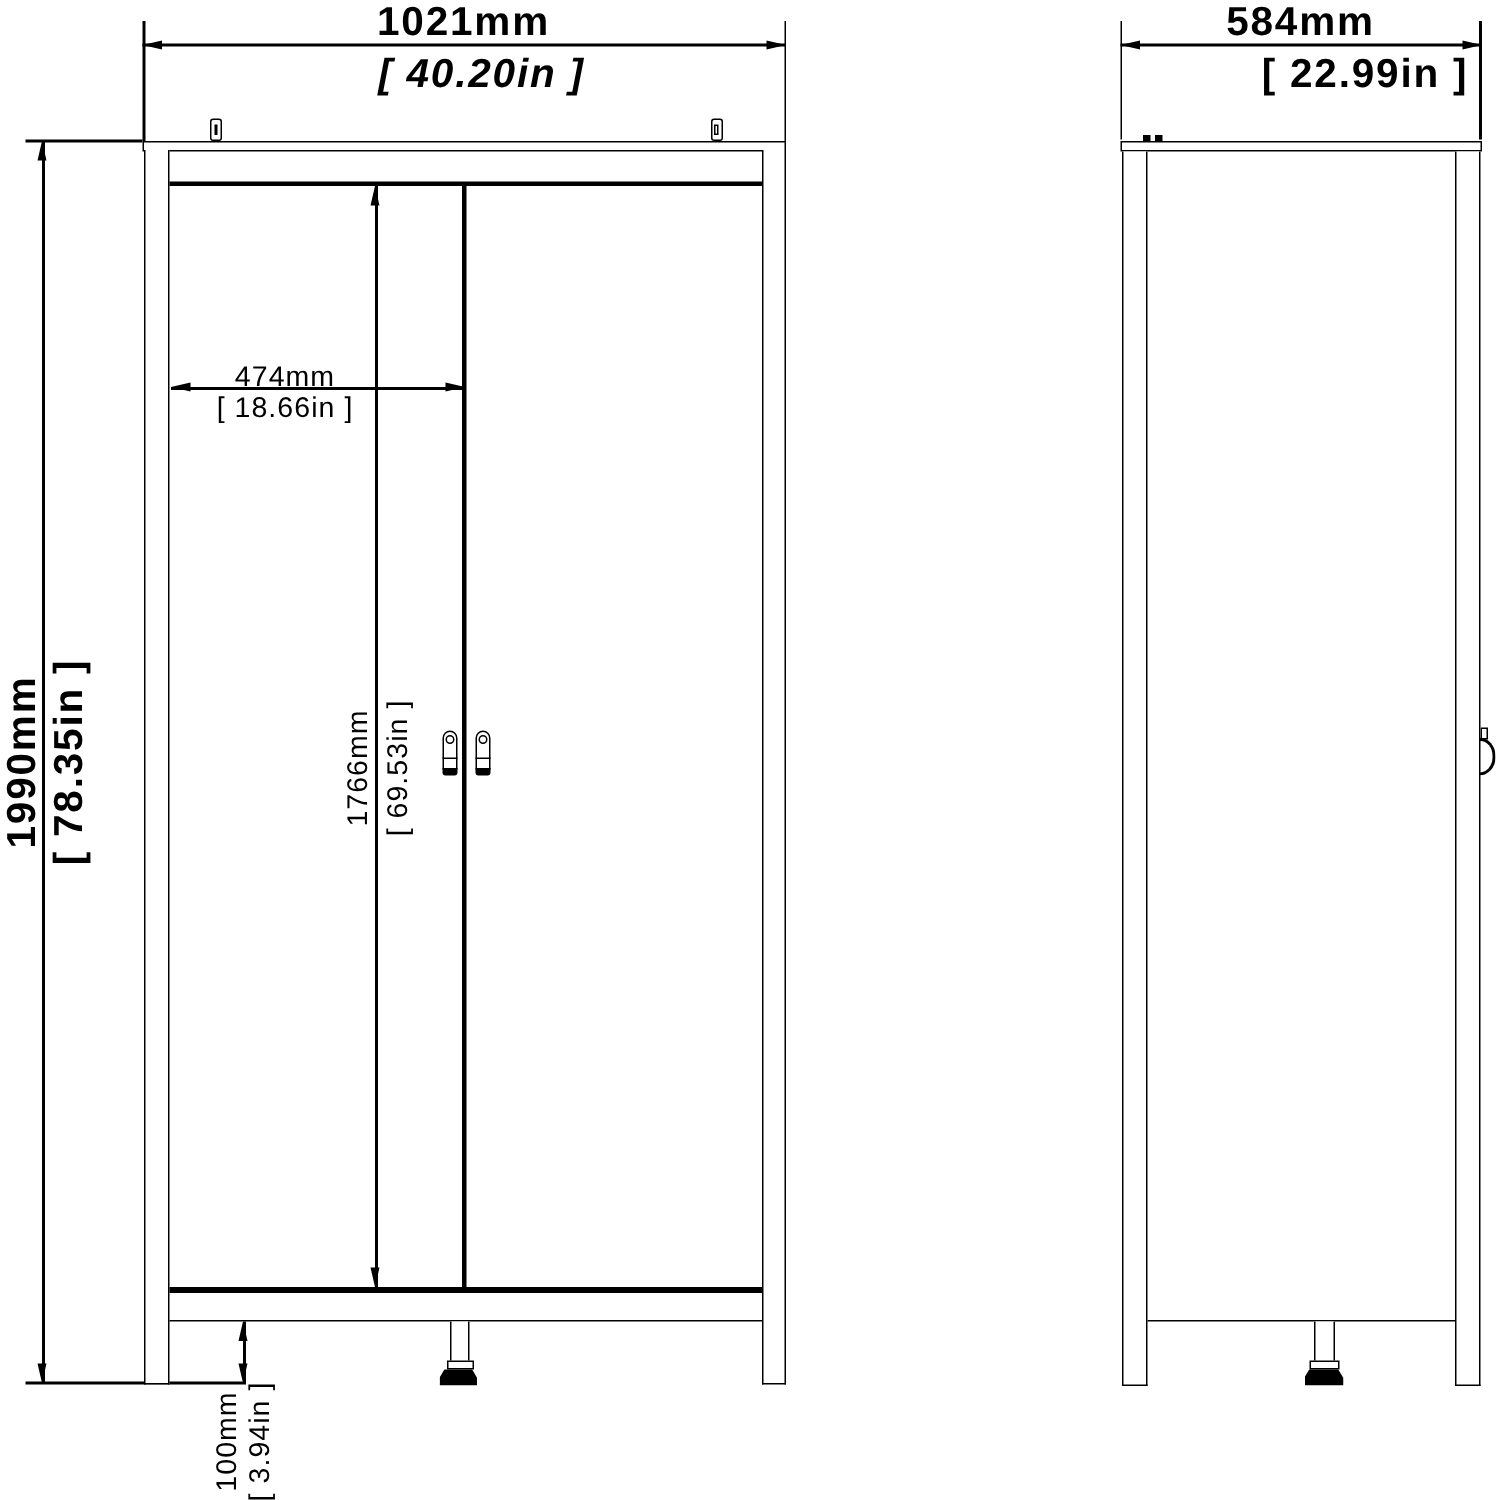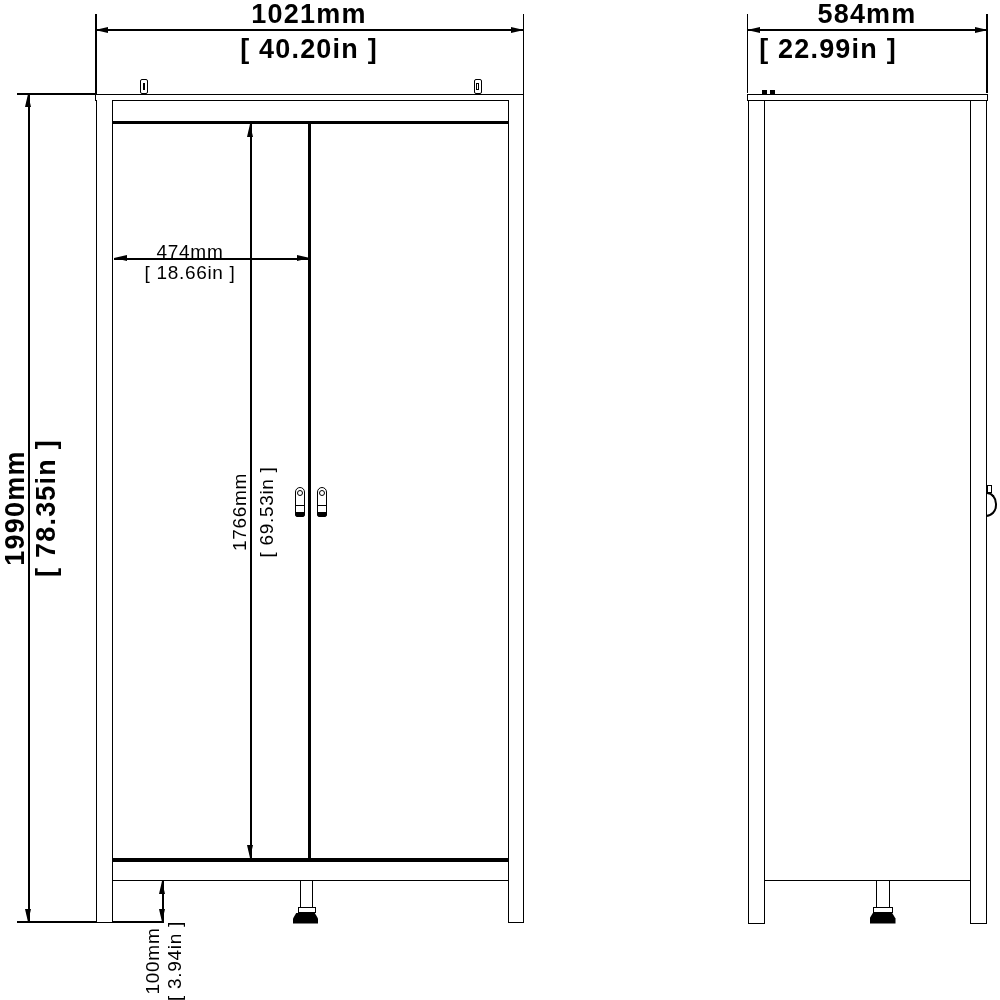--- a/index.html
+++ b/index.html
@@ -43,21 +43,21 @@
 
   <div>
 
     <div>
       <div class="vl" style="left:95px;top:14px;height:80px;"></div>
       <div class="vl" style="left:522.5px;top:14px;height:80px;"></div>
       <div class="hl" style="left:95px;top:29px;width:429px;height:2px;"></div>
       <div class="ar arl" style="left:95px;top:26.5px;"></div>
       <div class="ar arr" style="left:511px;top:26.5px;"></div>
       <div class="lbl big ctr" style="left:309px;top:1px;">1021mm</div>
-      <div class="lbl big ctr" style="left:309px;top:36px;">[ 40.20in ]</div>
+      <div class="lbl big ctr" style="left:321px;top:36px;font-style:italic;">[ 40.20in ]</div>
     </div>
 
     <div>
       <div class="hl" style="left:17px;top:93px;width:78px;"></div>
       <div class="hl" style="left:17px;top:921px;width:147px;"></div>
       <div class="vl" style="left:28px;top:94px;height:828px;"></div>
       <div class="ar aru" style="left:25.2px;top:94px;"></div>
       <div class="ar ard" style="left:25.2px;top:909px;"></div>
       <div class="lbl big rot" style="left:15px;top:508px;">1990mm</div>
       <div class="lbl big rot" style="left:46px;top:508px;">[ 78.35in ]</div>
@@ -119,21 +119,21 @@
 
   <div>
 
     <div>
       <div class="vl" style="left:746.5px;top:14px;height:79px;"></div>
       <div class="vl" style="left:986px;top:14px;height:79px;"></div>
       <div class="hl" style="left:747px;top:29px;width:240.5px;height:2px;"></div>
       <div class="ar arl" style="left:747px;top:26.5px;"></div>
       <div class="ar arr" style="left:974.5px;top:26.5px;"></div>
       <div class="lbl big ctr" style="left:867px;top:1px;">584mm</div>
-      <div class="lbl big ctr" style="left:828px;top:36px;">[ 22.99in ]</div>
+      <div class="lbl big ctr" style="left:910px;top:36px;">[ 22.99in ]</div>
     </div>
 
     <div>
       <div class="box" style="left:747px;top:93.5px;width:240.5px;height:7.5px;"></div>
       <div class="fill" style="left:762px;top:90px;width:4.5px;height:4px;"></div>
       <div class="fill" style="left:770px;top:90px;width:4.5px;height:4px;"></div>
       <div class="panel" style="left:748px;top:100.5px;width:17px;height:823.5px;"></div>
       <div class="panel" style="left:969.5px;top:100.5px;width:17px;height:823.5px;"></div>
       <div class="hl" style="left:765px;top:879.5px;width:205px;"></div>
       <div class="legstem" style="left:876px;top:881px;width:14px;height:27px;"></div>

